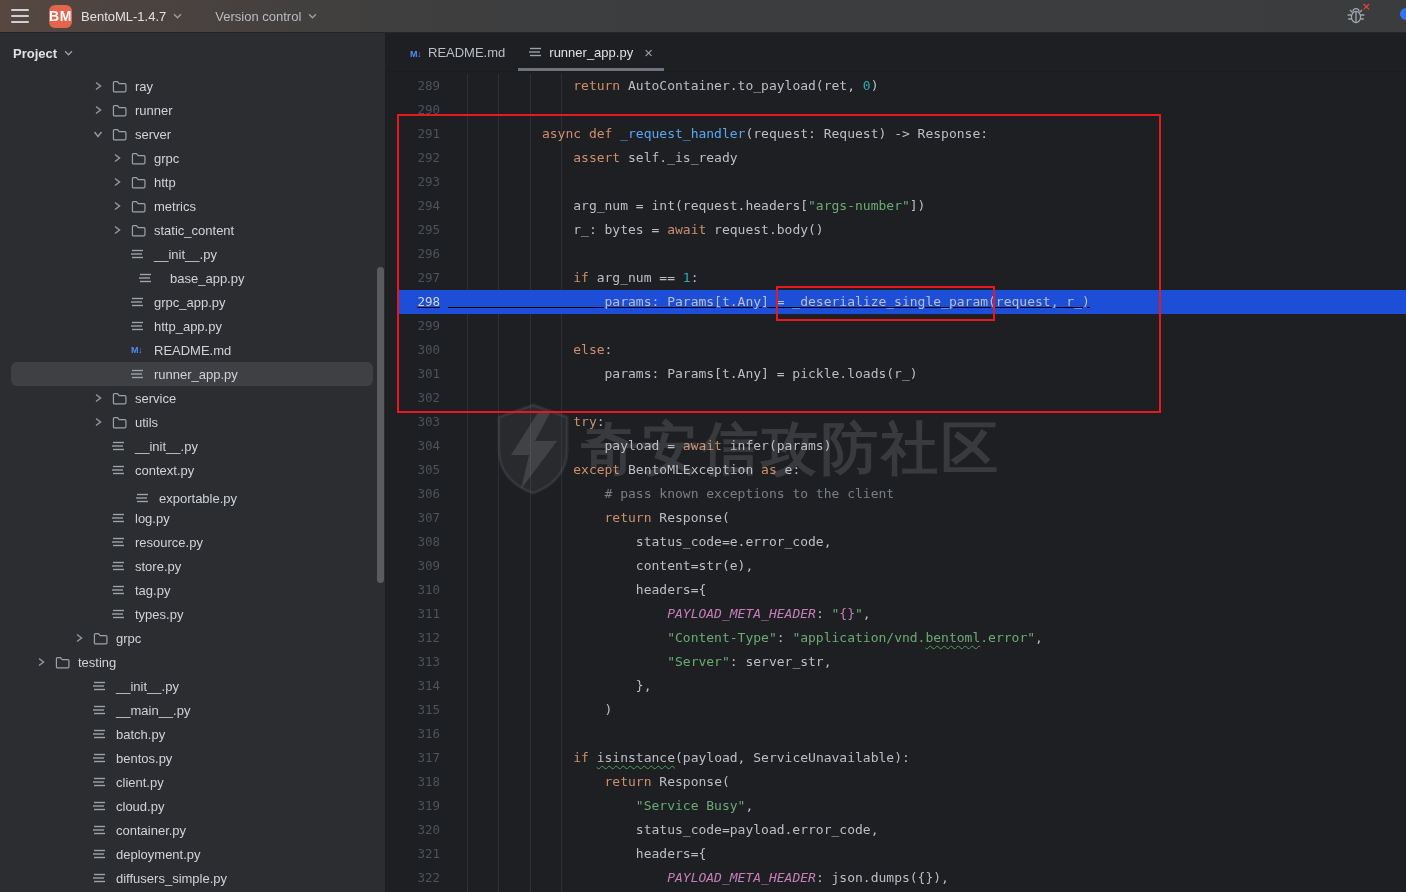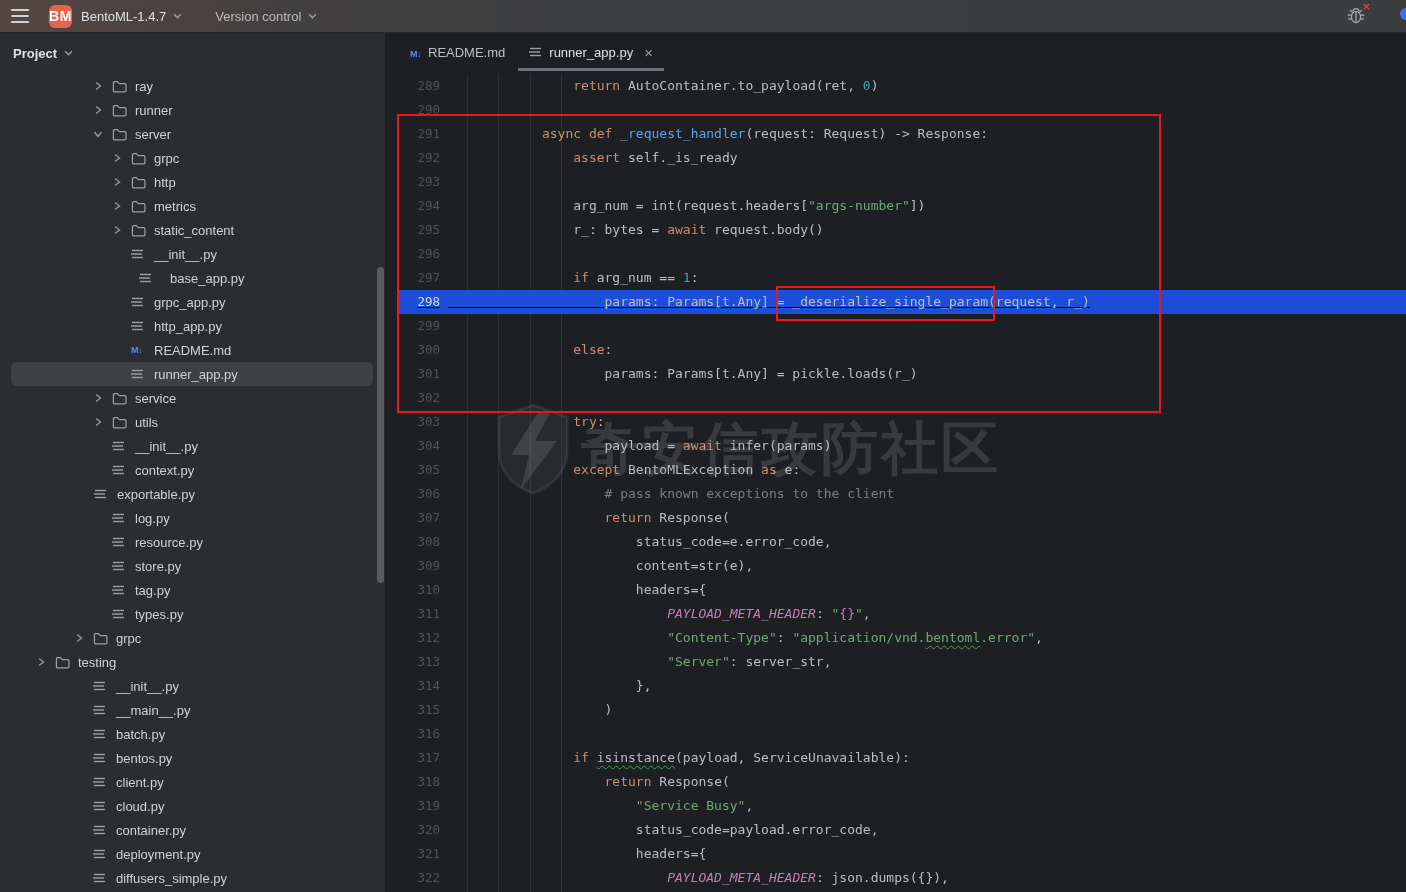--- a/index.html
+++ b/index.html
@@ -351,21 +351,21 @@
           <svg width="13" height="12" viewBox="0 0 13 12">
             <g stroke="#9DA2A8" stroke-width="1.4">
               <line x1="1" y1="2.5" x2="12" y2="2.5"></line>
               <line x1="0" y1="6" x2="11" y2="6"></line>
               <line x1="1" y1="9.5" x2="12" y2="9.5"></line>
             </g>
           </svg>
         </span>
         <span>context.py</span>
       </div>
-      <div class="trow" style="padding-left: 75px;">
+      <div class="trow" style="padding-left: 117px; align-items: flex-end;">
         <span class="spacer"></span>
         <span class="ticon">
           <svg width="13" height="12" viewBox="0 0 13 12">
             <g stroke="#9DA2A8" stroke-width="1.4">
               <line x1="1" y1="2.5" x2="12" y2="2.5"></line>
               <line x1="0" y1="6" x2="11" y2="6"></line>
               <line x1="1" y1="9.5" x2="12" y2="9.5"></line>
             </g>
           </svg>
         </span>

